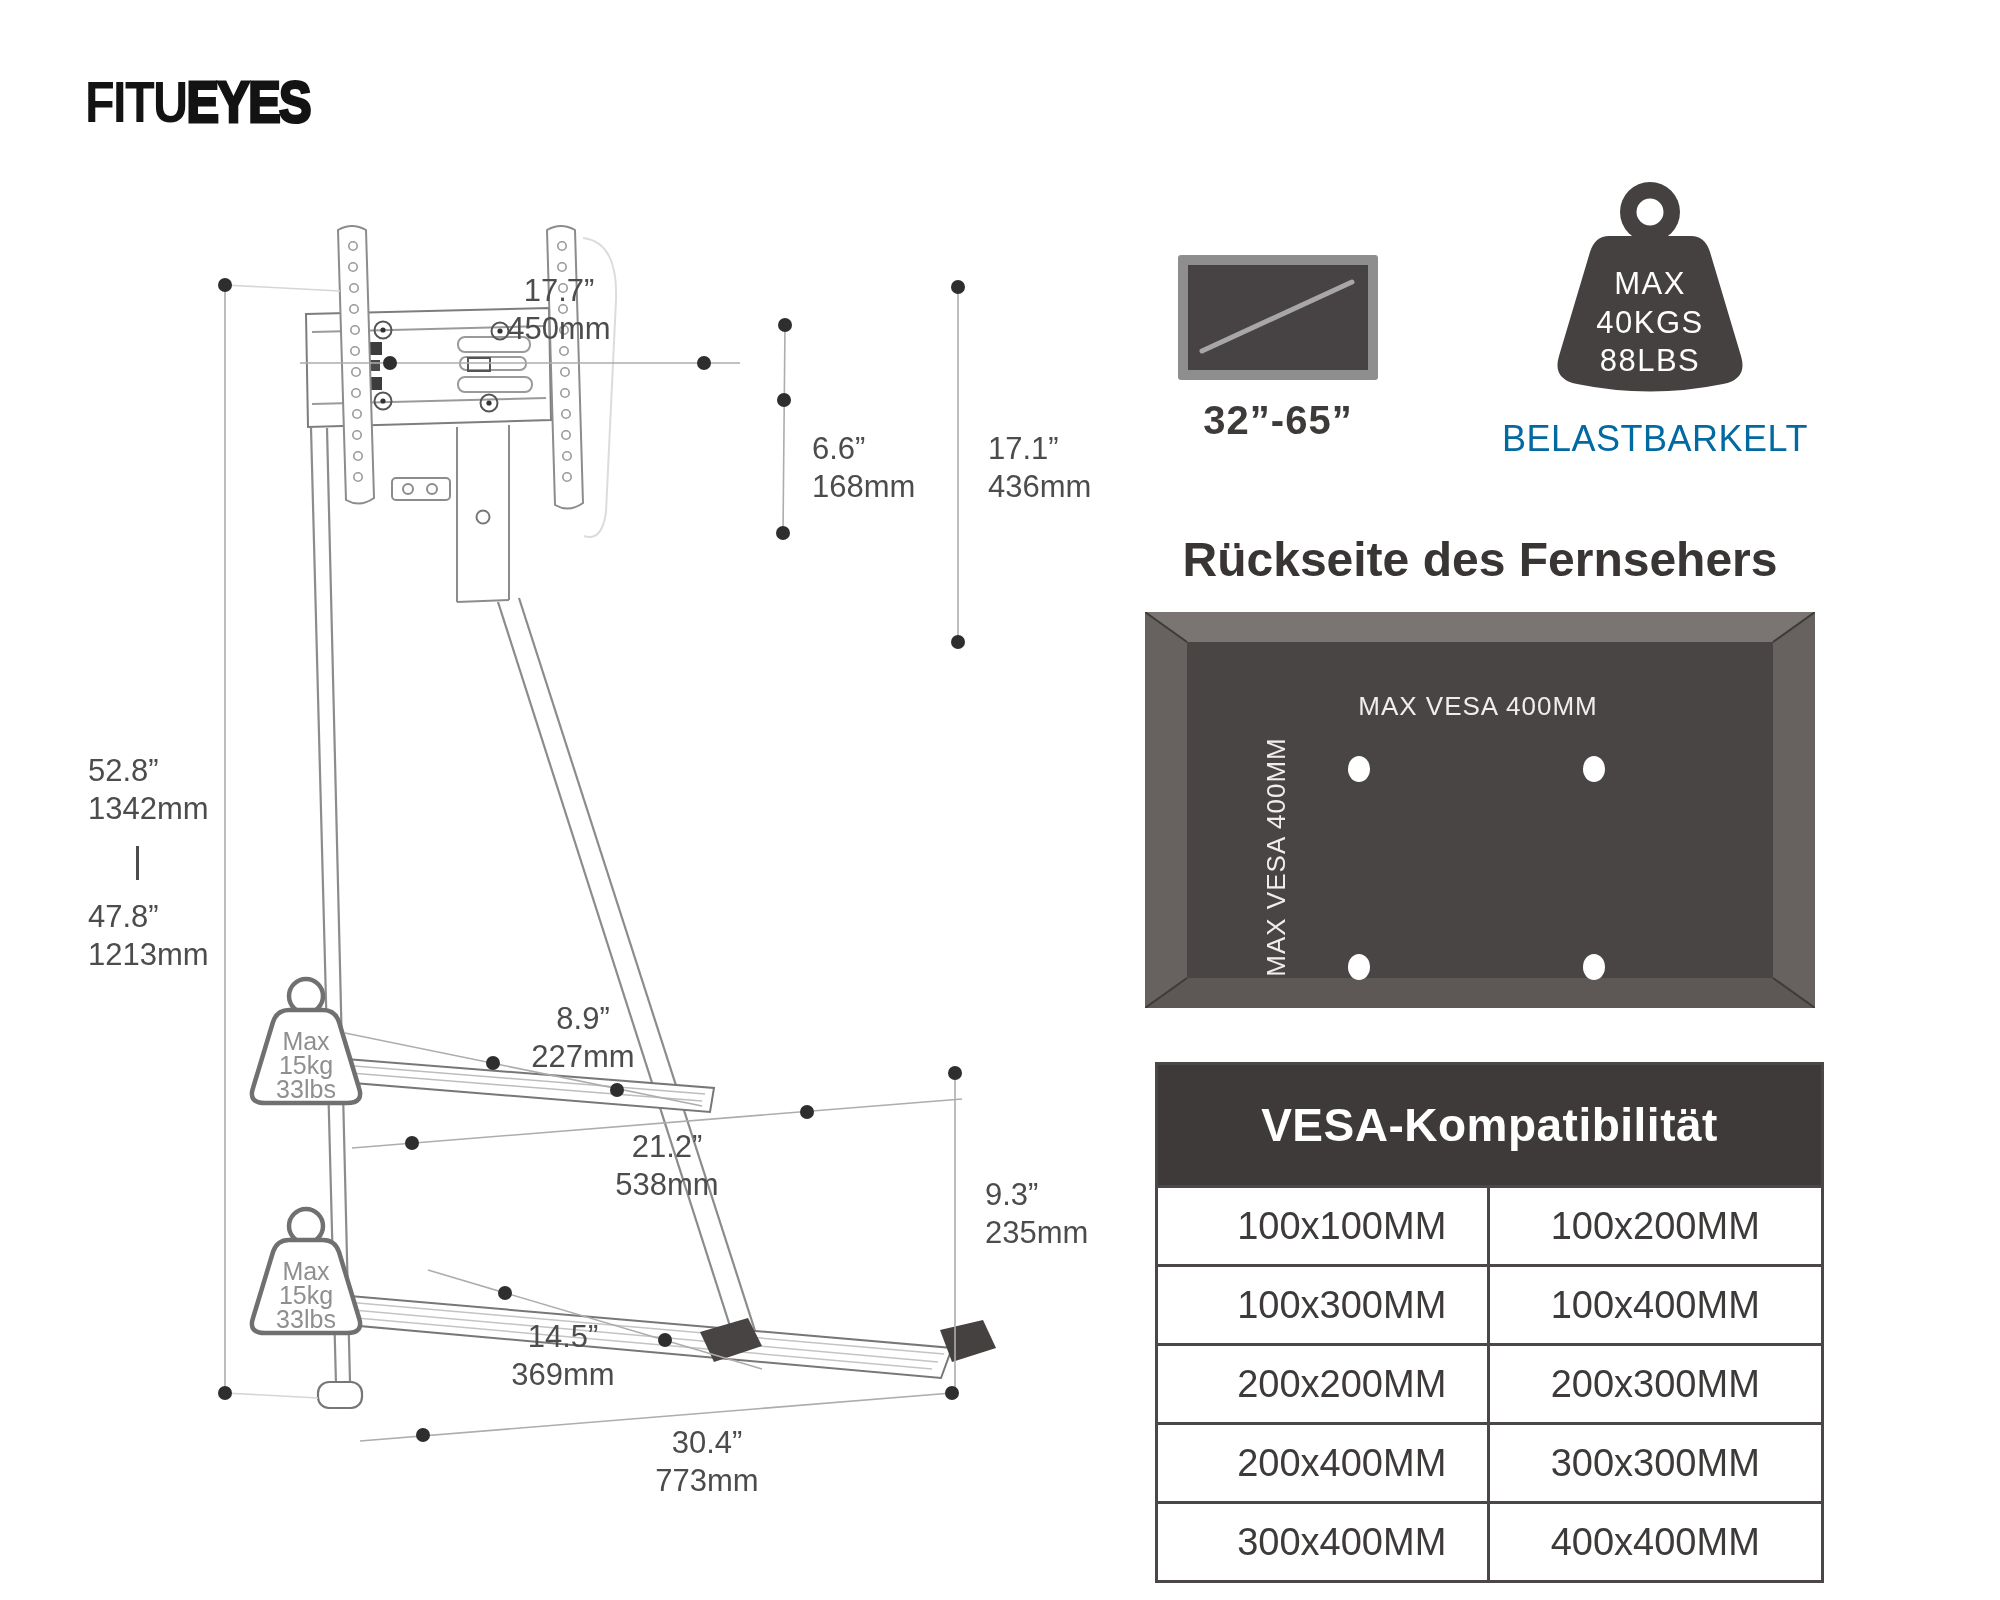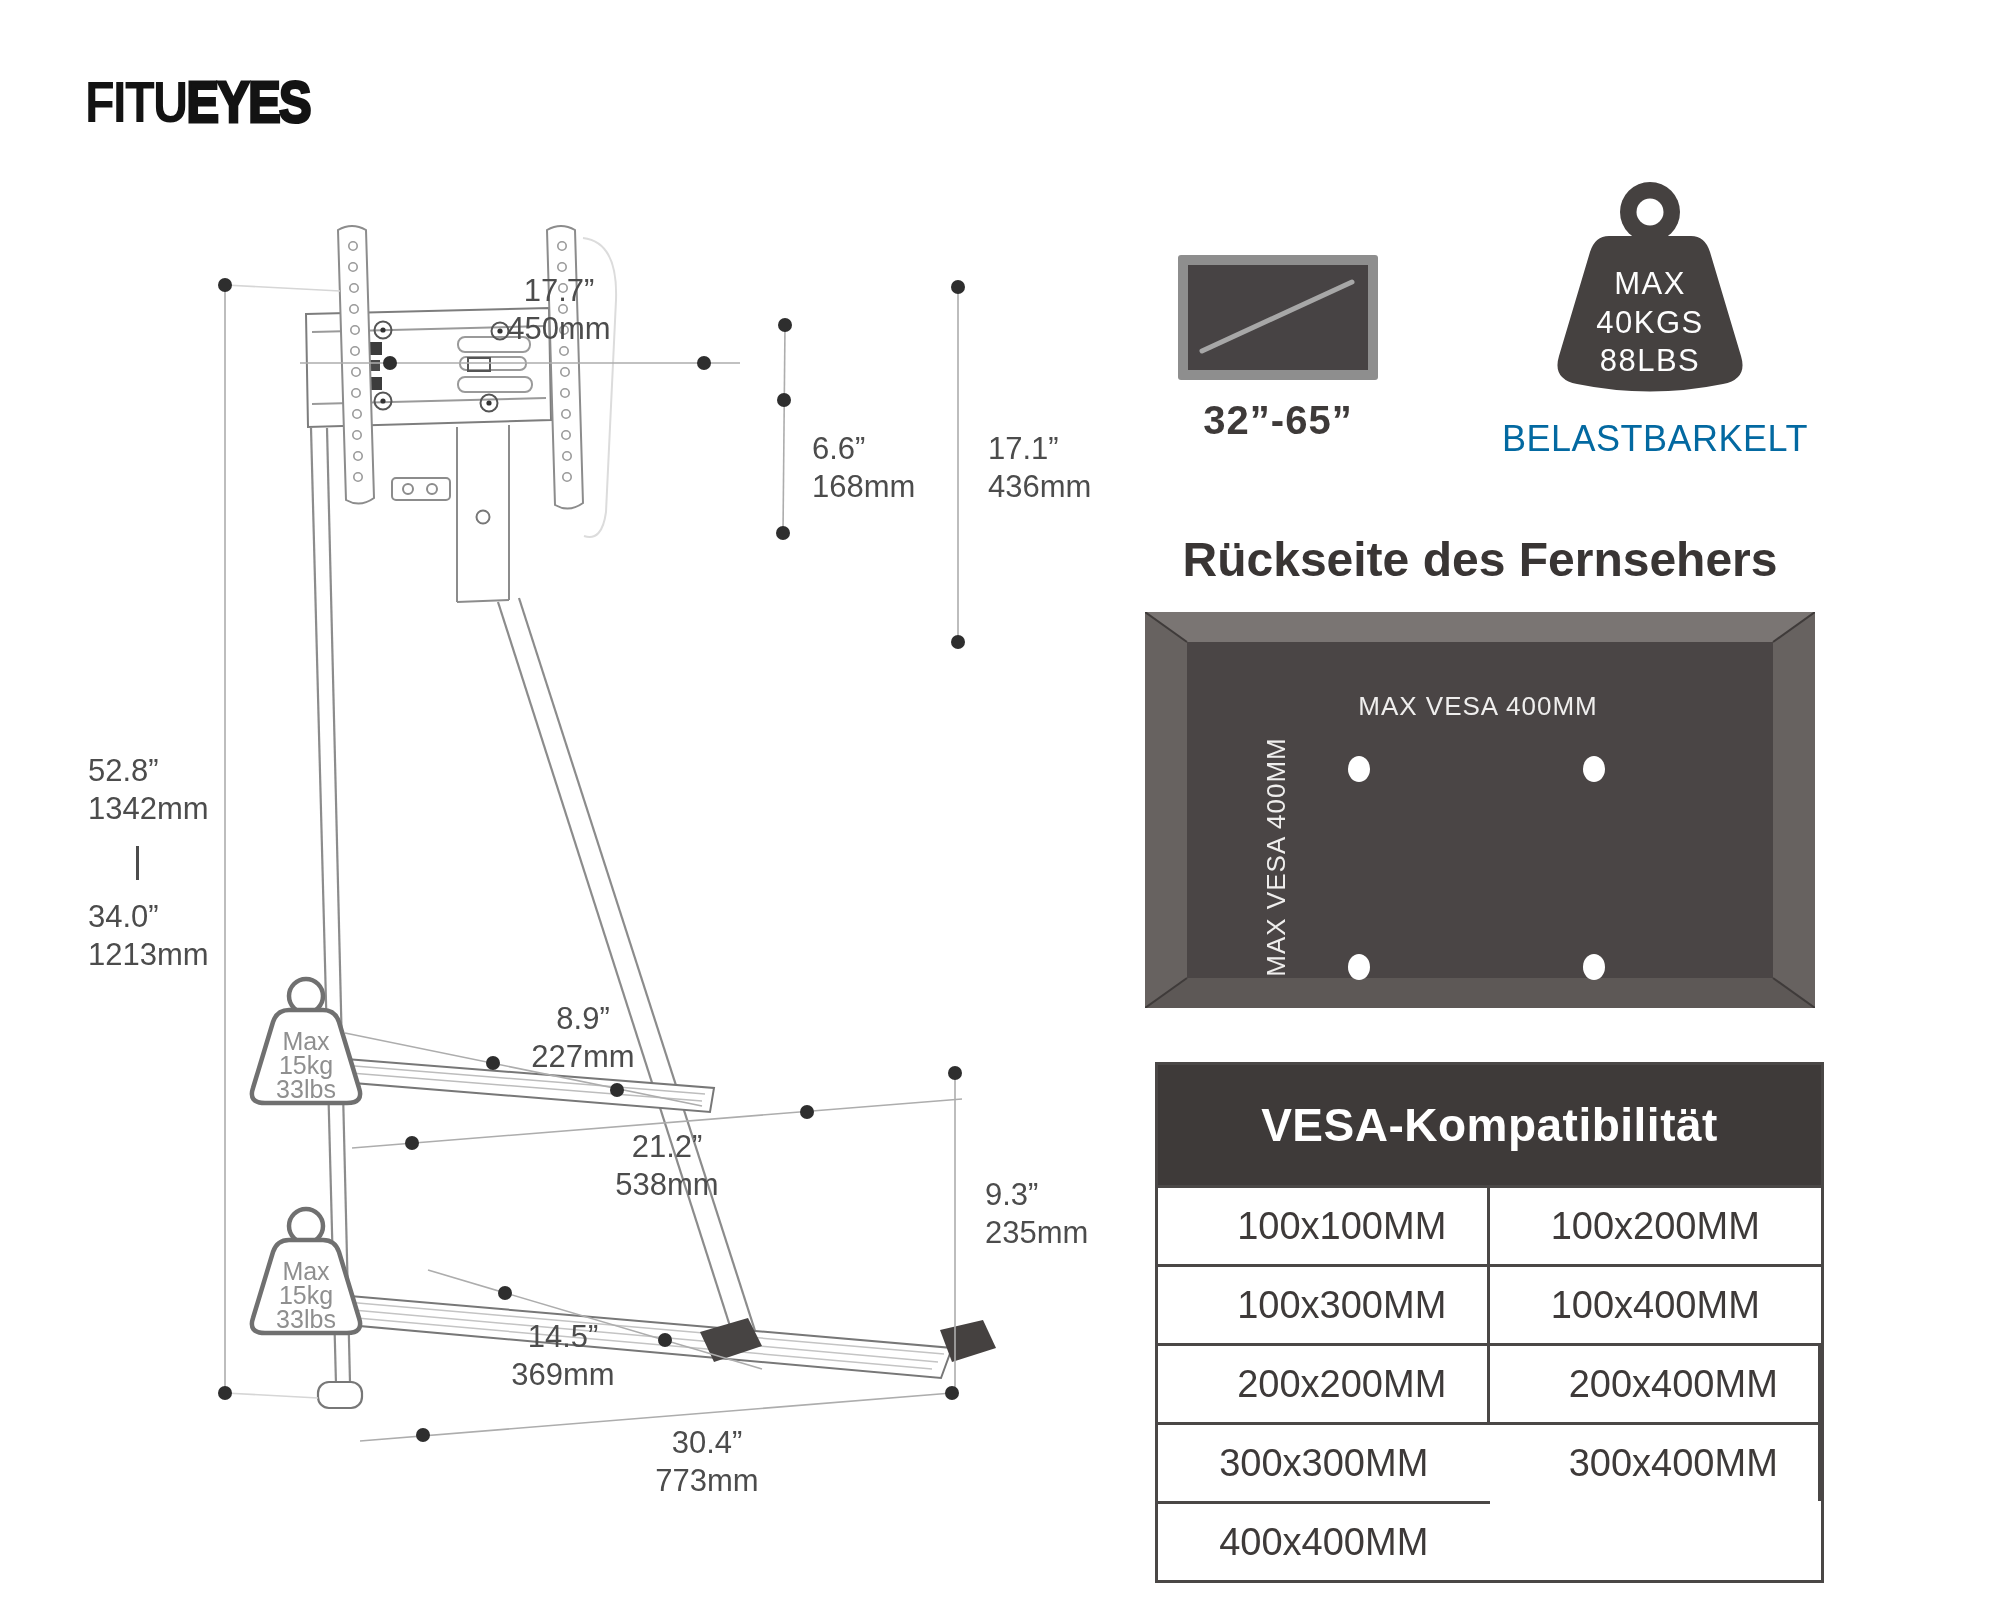--- a/index.html
+++ b/index.html
@@ -190,21 +190,21 @@
   <div>168mm</div>
 </div>
 <div class="dim" style="left:988px;top:430px;width:160px">
   <div>17.1”</div>
   <div>436mm</div>
 </div>
 <div class="dim" style="left:88px;top:752px;width:170px">
   <div>52.8”</div>
   <div>1342mm</div>
   <div class="range-dash"></div>
-  <div>34.0”</div>
+  <div>47.8”</div>
   <div>1213mm</div>
 </div>
 <div class="dim center" style="left:498px;top:1000px;width:170px">
   <div>8.9”</div>
   <div>227mm</div>
 </div>
 <div class="dim center" style="left:582px;top:1128px;width:170px">
   <div>21.2”</div>
   <div>538mm</div>
 </div>
@@ -284,18 +284,19 @@
 </svg>
 
 <div class="vesa-table">
   <div class="vesa-header">VESA-Kompatibilität</div>
   <div class="vesa-grid">
     <div class="vesa-cell left">100x100MM</div>
     <div class="vesa-cell">100x200MM</div>
     <div class="vesa-cell left">100x300MM</div>
     <div class="vesa-cell">100x400MM</div>
     <div class="vesa-cell left">200x200MM</div>
+    <div class="vesa-cell">200x300MM</div>
     <div class="vesa-cell left">200x400MM</div>
     <div class="vesa-cell">300x300MM</div>
     <div class="vesa-cell left">300x400MM</div>
     <div class="vesa-cell">400x400MM</div>
   </div>
 </div>
 
 </body></html>

